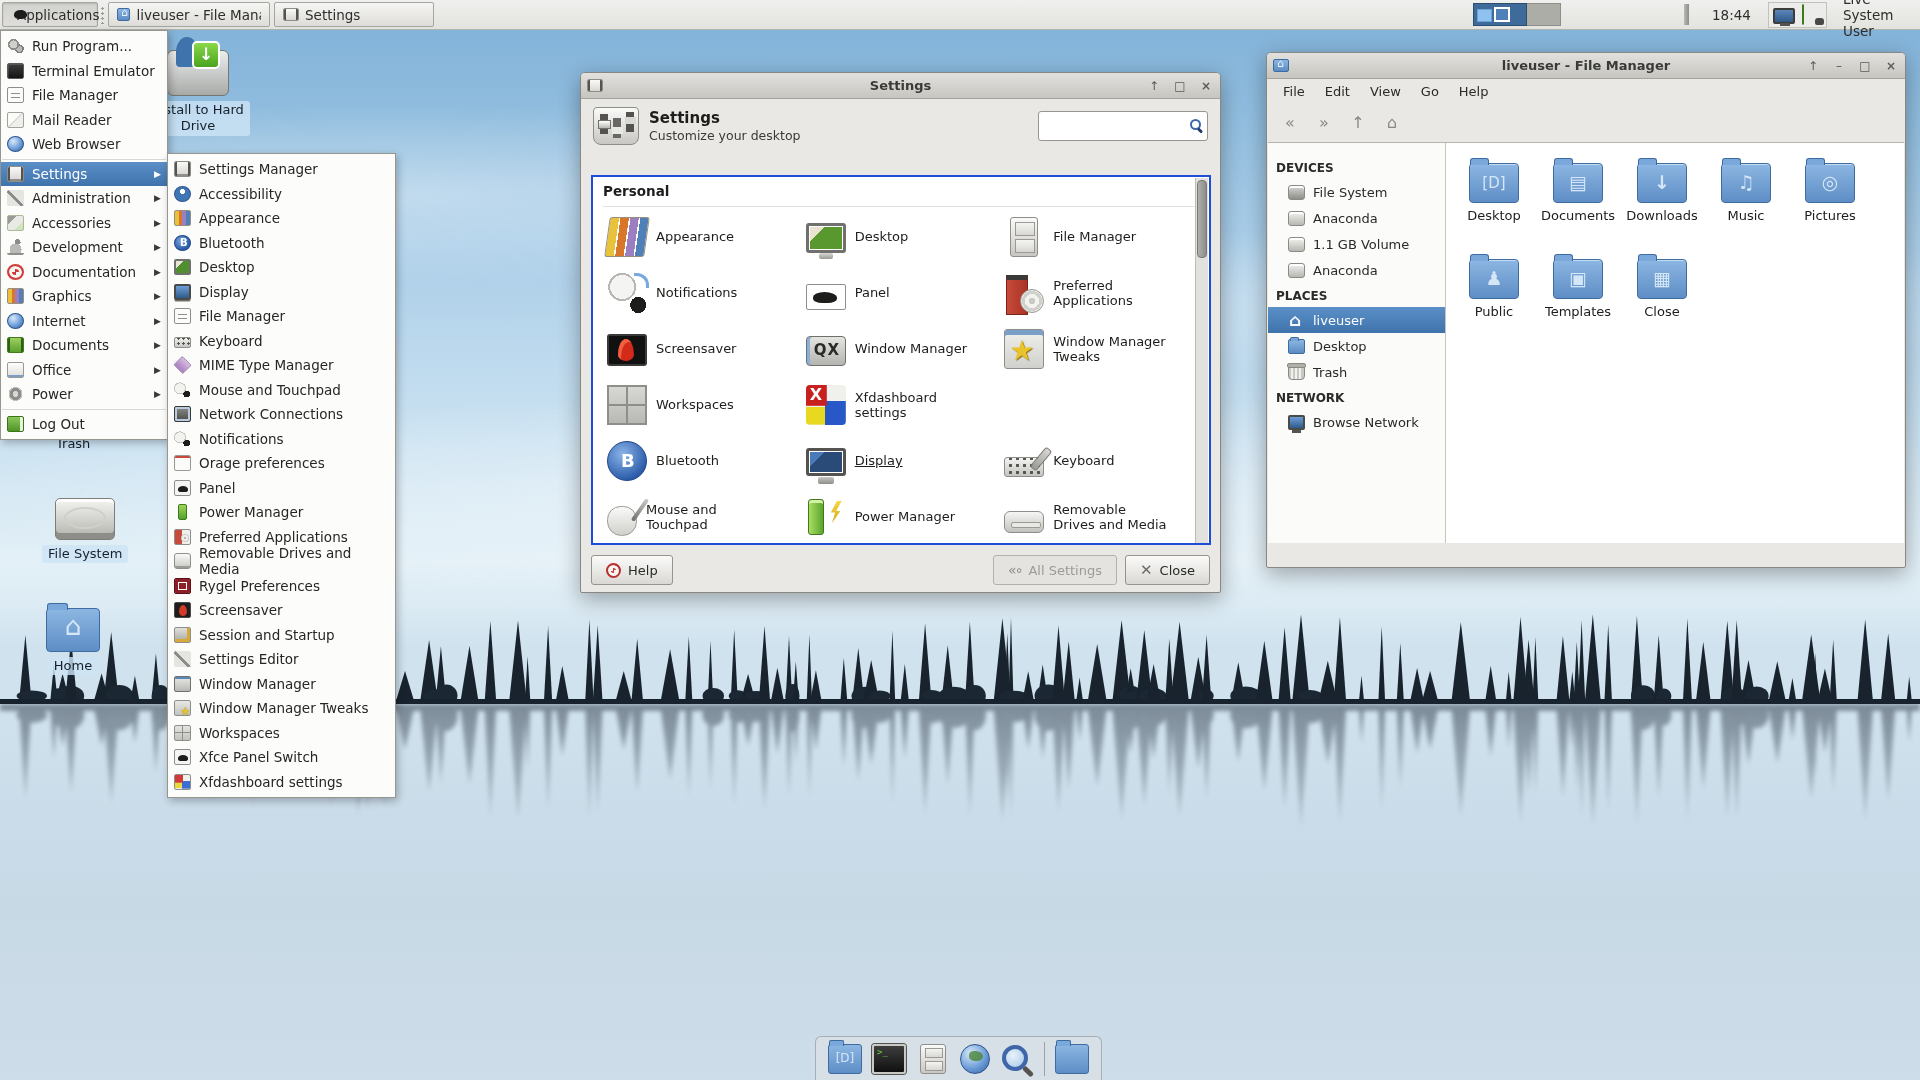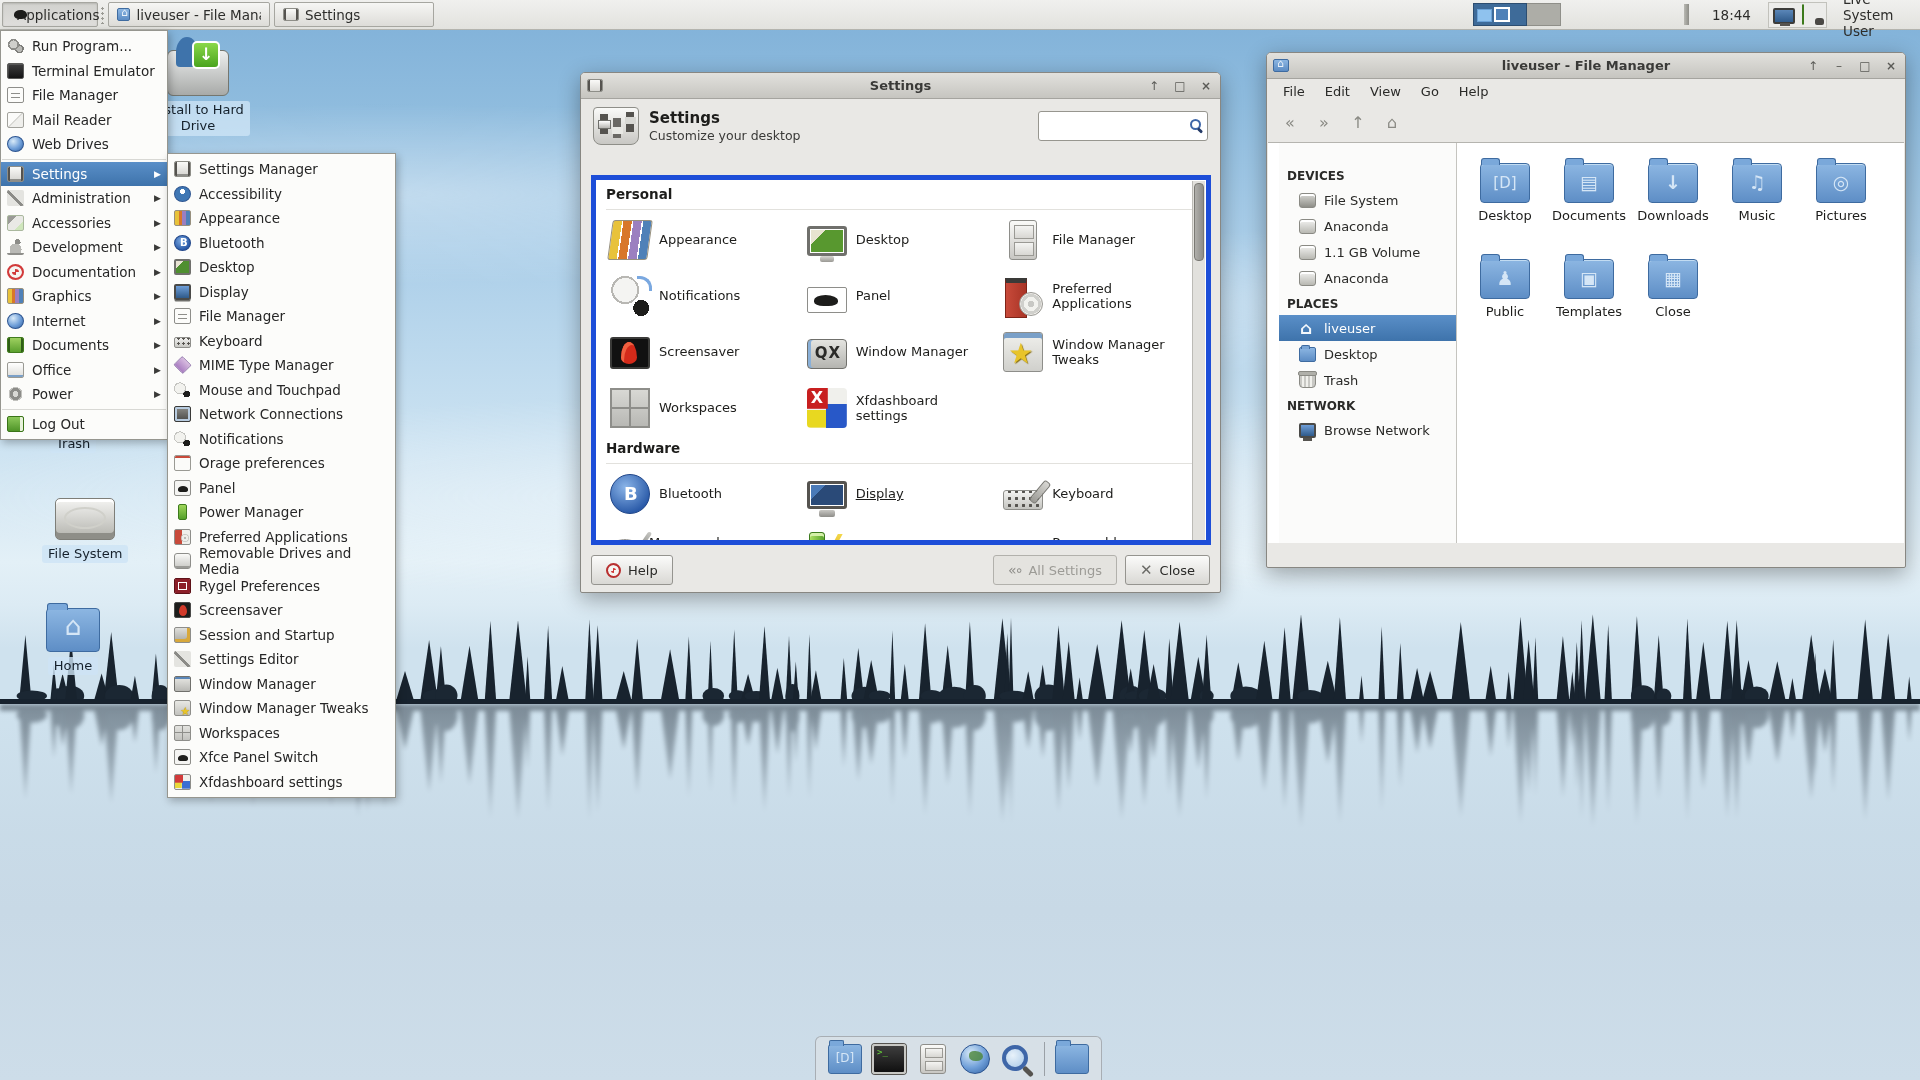--- a/index.html
+++ b/index.html
@@ -122,21 +122,21 @@
   .sw-bigicon{width:46px;height:38px;background:linear-gradient(#fafaf8,#c8c7c3);border:1px solid #8e8e88;border-radius:4px 4px 8px 8px;position:relative;}
   .sw-bigicon::before{content:"";position:absolute;left:6px;top:6px;width:8px;height:20px;background:#55534f;box-shadow:13px 4px 0 #6a6864,26px -2px 0 #55534f;}
   .sw-bigicon::after{content:"";position:absolute;left:4px;top:12px;width:11px;height:7px;background:linear-gradient(#fff,#b8b7b3);border:1px solid #70706c;box-shadow:13px 6px 0 -1px #e8e8e4,26px -4px 0 -1px #d8d8d4;}
   .sw-titleblock{flex:1;}
   .sw-title{font-size:15px;font-weight:bold;color:#1d1d1b;}
   .sw-sub{font-size:12.5px;color:#3a3a38;margin-top:1px;}
   .sw-search{width:170px;height:30px;background:#fff;border:1px solid #97968f;border-radius:3px;position:relative;display:flex;align-items:center;padding:0 26px 0 8px;font-size:13px;}
   .sw-search input{border:none;outline:none;width:100%;font-size:13px;background:transparent;}
   .mag{position:absolute;right:6px;top:7px;width:11px;height:11px;border:2.5px solid #3e66a8;border-radius:50%;}
   .mag::after{content:"";position:absolute;right:-4px;bottom:-4px;width:6px;height:3px;background:#243a66;transform:rotate(45deg);border-radius:2px;}
-  .sw-list{position:absolute;left:10px;top:102px;width:620px;height:370px;background:#fff;border:5px solid #1d4ed8;overflow:hidden;padding:6px 10px;}
+  .sw-list{position:absolute;left:10px;top:102px;width:620px;height:370px;background:#fff;border:2px solid #1d4ed8;overflow:hidden;padding:6px 10px;}
   .sw-scroll{position:absolute;right:1px;top:1px;width:13px;height:368px;background:#e2e1dd;border-left:1px solid #bcbbb6;}
   .sw-thumb{position:absolute;left:1px;top:2px;width:10px;height:78px;background:linear-gradient(90deg,#b0afab,#8e8d89);border-radius:4px;border:1px solid #7a7974;}
   .sec-title{font-size:13.5px;font-weight:bold;color:#1d1d1b;height:24px;display:flex;align-items:flex-start;border-bottom:1px solid #e2e1dd;margin-bottom:2px;}
   .tilegrid{display:grid;grid-template-columns:1fr 1fr 1fr;}
   .tile{height:56px;display:flex;align-items:center;gap:9px;padding:2px 4px;}
   .tlabel{font-size:13px;color:#1d1d1b;line-height:1.18;max-width:118px;}
   .tlabel.focused{text-decoration:underline;}
   .ti{width:40px;height:40px;flex:none;position:relative;}
 
   
@@ -187,21 +187,21 @@
 
   
   #fm-win{left:1266px;top:52px;width:640px;height:516px;}
   .fm-menubar{height:24px;display:flex;align-items:center;gap:4px;padding:0 8px;font-size:13px;color:#2a2a28;}
   .fm-menubar span{padding:2px 8px;}
   .fm-toolbar{height:38px;display:flex;align-items:center;gap:4px;padding:0 8px;}
   .navbtn{width:30px;height:28px;display:flex;align-items:center;justify-content:center;font-size:16px;color:#8a8a84;border:1px solid transparent;border-radius:3px;}
   .pathbar{flex:1;height:28px;background:#fff;border:1px solid #95948f;border-radius:3px;display:flex;align-items:center;gap:7px;padding:0 8px;font-size:13.5px;color:#1d1d1b;position:relative;}
   .reload{position:absolute;right:8px;color:#8a8a84;font-size:15px;}
   .fm-body{position:absolute;left:1px;top:89px;right:1px;bottom:24px;display:flex;background:#fff;border-top:1px solid #b5b4af;}
-  .fm-side{width:178px;background:#fbfbfa;border-right:1px solid #c5c4bf;padding-top:20px;overflow:hidden;margin-left:11px;}
+  .fm-side{width:178px;background:#fbfbfa;border-right:1px solid #c5c4bf;padding-top:12px;overflow:hidden;}
   .shead{font-size:12px;font-weight:bold;color:#2a2a28;padding:6px 8px 4px 8px;}
   .srow{height:26px;display:flex;align-items:center;gap:8px;padding:0 8px 0 20px;font-size:13px;color:#2a2a28;}
   .srow.sel{background:linear-gradient(#5a8fc8,#3e73ab);color:#fff;}
   .si{width:17px;height:15px;flex:none;position:relative;}
   .si-drive{background:linear-gradient(#f2f2f0,#b8b8b2);border:1px solid #8a8a84;border-radius:3px;box-shadow:inset 0 2px 0 #fff;}
   .si-drive.dark{background:linear-gradient(#d8d8d4,#8e8e88);}
   .si-home{background:transparent;}
   .si-home::after{content:"⌂";position:absolute;left:1px;top:-3px;font-size:17px;font-weight:bold;color:#f4f8fc;}
   .srow:not(.sel) .si-home::after{color:#55534f;}
   .si-folder{background:linear-gradient(#8cb6e2,#5c8cc4);border:1px solid #3e6ba0;border-radius:2px;}
@@ -614,21 +614,21 @@
   <div class="mrow">
       <span class="mi ic-cabinet"></span>
       <span>File Manager</span>
     </div>
   <div class="mrow">
       <span class="mi ic-mail"></span>
       <span>Mail Reader</span>
     </div>
   <div class="mrow">
       <span class="mi ic-globe"></span>
-      <span>Web Drives</span>
+      <span>Web Browser</span>
     </div>
   <div class="msep"></div>
   <div class="mrow hl">
       <span class="mi ic-settings"></span>
       <span>Settings</span>
       <span class="arrow">▶</span>
     </div>
   <div class="mrow">
       <span class="mi ic-tools"></span>
       <span>Administration</span>
@@ -850,21 +850,20 @@
         </div>
       <div class="tile">
           <span class="ti ti-workspaces"></span>
           <span class="tlabel">Workspaces</span>
         </div>
       <div class="tile">
           <span class="ti ti-xfdash"></span>
           <span class="tlabel">Xfdashboard settings</span>
         </div>
     </div>
-    <div class="sec-title" style="margin-top:4px;">Hardware</div>
     <div class="tilegrid">
       <div class="tile">
           <span class="ti ti-bt"></span>
           <span class="tlabel">Bluetooth</span>
         </div>
       <div class="tile">
           <span class="ti ti-display"></span>
           <span class="tlabel focused">Display</span>
         </div>
       <div class="tile">

